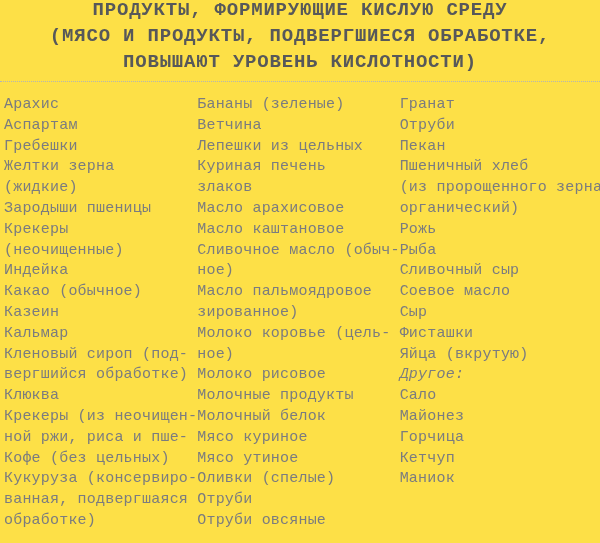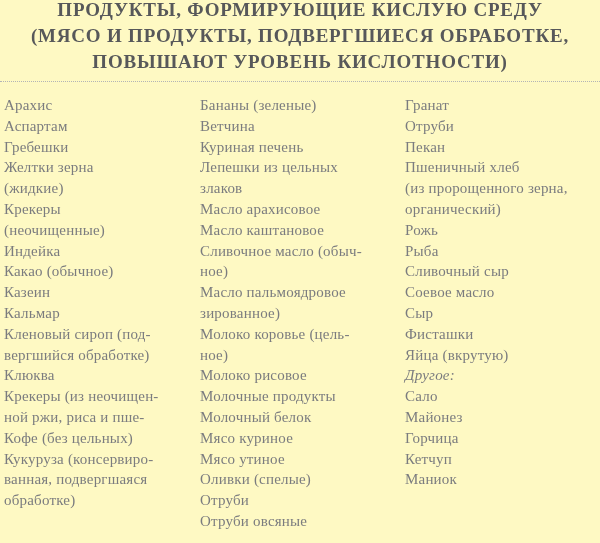--- a/index.html
+++ b/index.html
@@ -1,22 +1,22 @@
 <!DOCTYPE html>
 <html style="--title: #57585a; --body: #7b7c7f; --separator: #b3b4b6;"><head>
 <meta charset="utf-8">
 <style>
   html, body { margin: 0; padding: 0; background: #ffffff; }
   .page {
     position: relative;
     width: 600px;
     height: 543px;
     overflow: hidden;
-    background: #fef9c3;
-    font-family: Liberation Serif, serif;
+    background: #fde047;
+    font-family: Liberation Mono, monospace;
   }
   .title {
     margin-top: -3px;
     text-align: center;
     font-weight: bold;
     font-size: 19px;
     line-height: 26px;
     letter-spacing: 0.8px;
     color: var(--title, #57585a);
   }
@@ -51,41 +51,42 @@
     <div>ПОВЫШАЮТ УРОВЕНЬ КИСЛОТНОСТИ)</div>
   </div>
   <div class="separator"></div>
   <div class="columns">
     <div class="col col1">
         <div class="line">Арахис</div>
         <div class="line">Аспартам</div>
         <div class="line">Гребешки</div>
         <div class="line">Желтки зерна</div>
         <div class="line">(жидкие)</div>
+        <div class="line">Зародыши пшеницы</div>
         <div class="line">Крекеры</div>
         <div class="line">(неочищенные)</div>
         <div class="line">Индейка</div>
         <div class="line">Какао (обычное)</div>
         <div class="line">Казеин</div>
         <div class="line">Кальмар</div>
         <div class="line">Кленовый сироп (под-</div>
         <div class="line">вергшийся обработке)</div>
         <div class="line">Клюква</div>
         <div class="line">Крекеры (из неочищен-</div>
         <div class="line">ной ржи, риса и пше-</div>
         <div class="line">Кофе (без цельных)</div>
         <div class="line">Кукуруза (консервиро-</div>
         <div class="line">ванная, подвергшаяся</div>
         <div class="line">обработке)</div>
       </div>
     <div class="col col2">
         <div class="line">Бананы (зеленые)</div>
         <div class="line">Ветчина</div>
+        <div class="line">Лепешки из цельных</div>
         <div class="line">Куриная печень</div>
-        <div class="line">Лепешки из цельных</div>
         <div class="line">злаков</div>
         <div class="line">Масло арахисовое</div>
         <div class="line">Масло каштановое</div>
         <div class="line">Сливочное масло (обыч-</div>
         <div class="line">ное)</div>
         <div class="line">Масло пальмоядровое</div>
         <div class="line">зированное)</div>
         <div class="line">Молоко коровье (цель-</div>
         <div class="line">ное)</div>
         <div class="line">Молоко рисовое</div>

